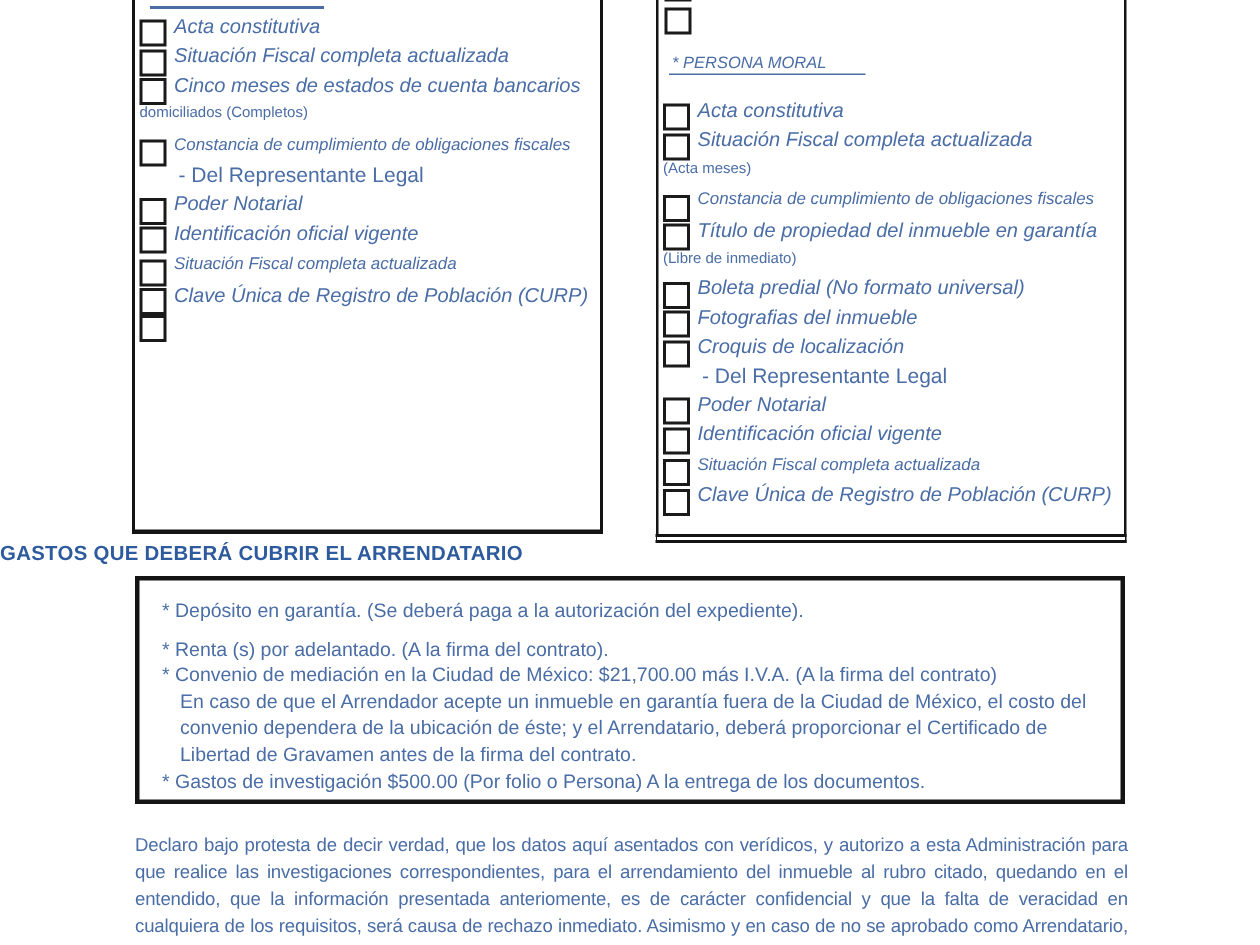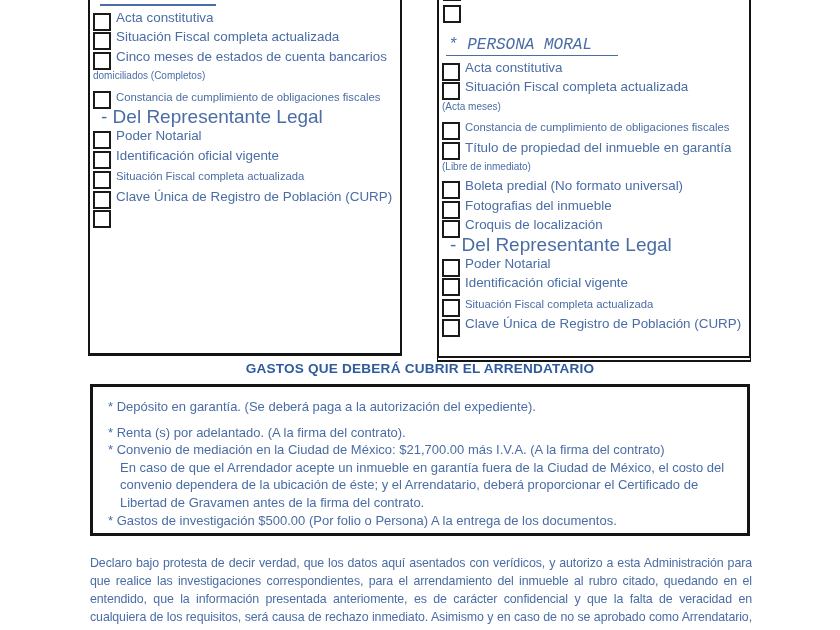--- a/index.html
+++ b/index.html
@@ -4,40 +4,40 @@
 <style>
   html,body{margin:0;padding:0;background:#ffffff;}
   .page{
     position:relative;width:840px;height:630px;background:#ffffff;overflow:hidden;
     font-family:"Liberation Sans","DejaVu Sans",sans-serif;color:#4a6da6;
   }
   
   .docbox{position:absolute;box-sizing:border-box;background:#fff;border:2px solid #141414;}
   .box-left{left:88px;top:-10px;width:314px;height:366px;border-bottom-width:3px;padding:8px 4px 0 3px;}
   .box-right{left:437px;top:-10px;width:314px;height:372px;border-bottom:6px double #141414;padding:8px 4px 0 3px;}
-  .row{display:flex;align-items:center;line-height:19.4px;}
+  .row{display:flex;align-items:flex-end;line-height:19.4px;font-style:italic;}
   .cb{
     width:14px;height:14px;border:2px solid #1a1a1a;background:#fff;display:inline-block;
     flex:0 0 auto;margin-right:5px;transform:translateY(4px);
   }
   .lbl{font-size:13.4px;}
   .lbl.sm{font-size:11.3px;padding-top:2px;}
   .cont{line-height:19.4px;font-size:10px;}
-  .sub{margin-left:8px;line-height:19.4px;font-size:19px;}
+  .sub{margin-left:26px;line-height:19.4px;font-size:14px;}
   .head-underline{height:2px;width:116px;border-bottom:2px solid #4a6da6;margin:2px 0 2px 7px;}
   .cb-frag{position:absolute;left:4px;width:14px;height:14px;border:2px solid #1a1a1a;background:#fff;}
   .frag-1{top:-9px;}
   .frag-2{top:13px;}
   .persona-heading{
-    display:inline-block;margin:36px 0 2px 4px;padding:0 26px 1px 2px;
-    font-size:16px;font-style:italic;border-bottom:1.5px solid #4a6da6;font-family:Liberation Mono, monospace;
+    display:inline-block;margin:36px 0 14px 4px;padding:0 26px 1px 2px;
+    font-size:11px;font-style:italic;border-bottom:1.5px solid #4a6da6;
   }
   
   .gastos-title{
-    position:absolute;left:0;top:361px;width:840px;text-align:center;
+    position:absolute;left:0;top:361px;width:840px;text-align:left;
     font-size:13.6px;font-weight:bold;color:#2e5b9d;letter-spacing:0.2px;
   }
   .gastos-box{
     position:absolute;left:90px;top:384px;width:660px;height:152px;box-sizing:border-box;
     border:3px solid #141414;padding:11px 15px 0 15px;font-size:13px;line-height:17.6px;
   }
   .gline{white-space:normal;}
   .gline.gap{margin-bottom:8px;}
   .gline.indent{padding-left:12px;}
   

